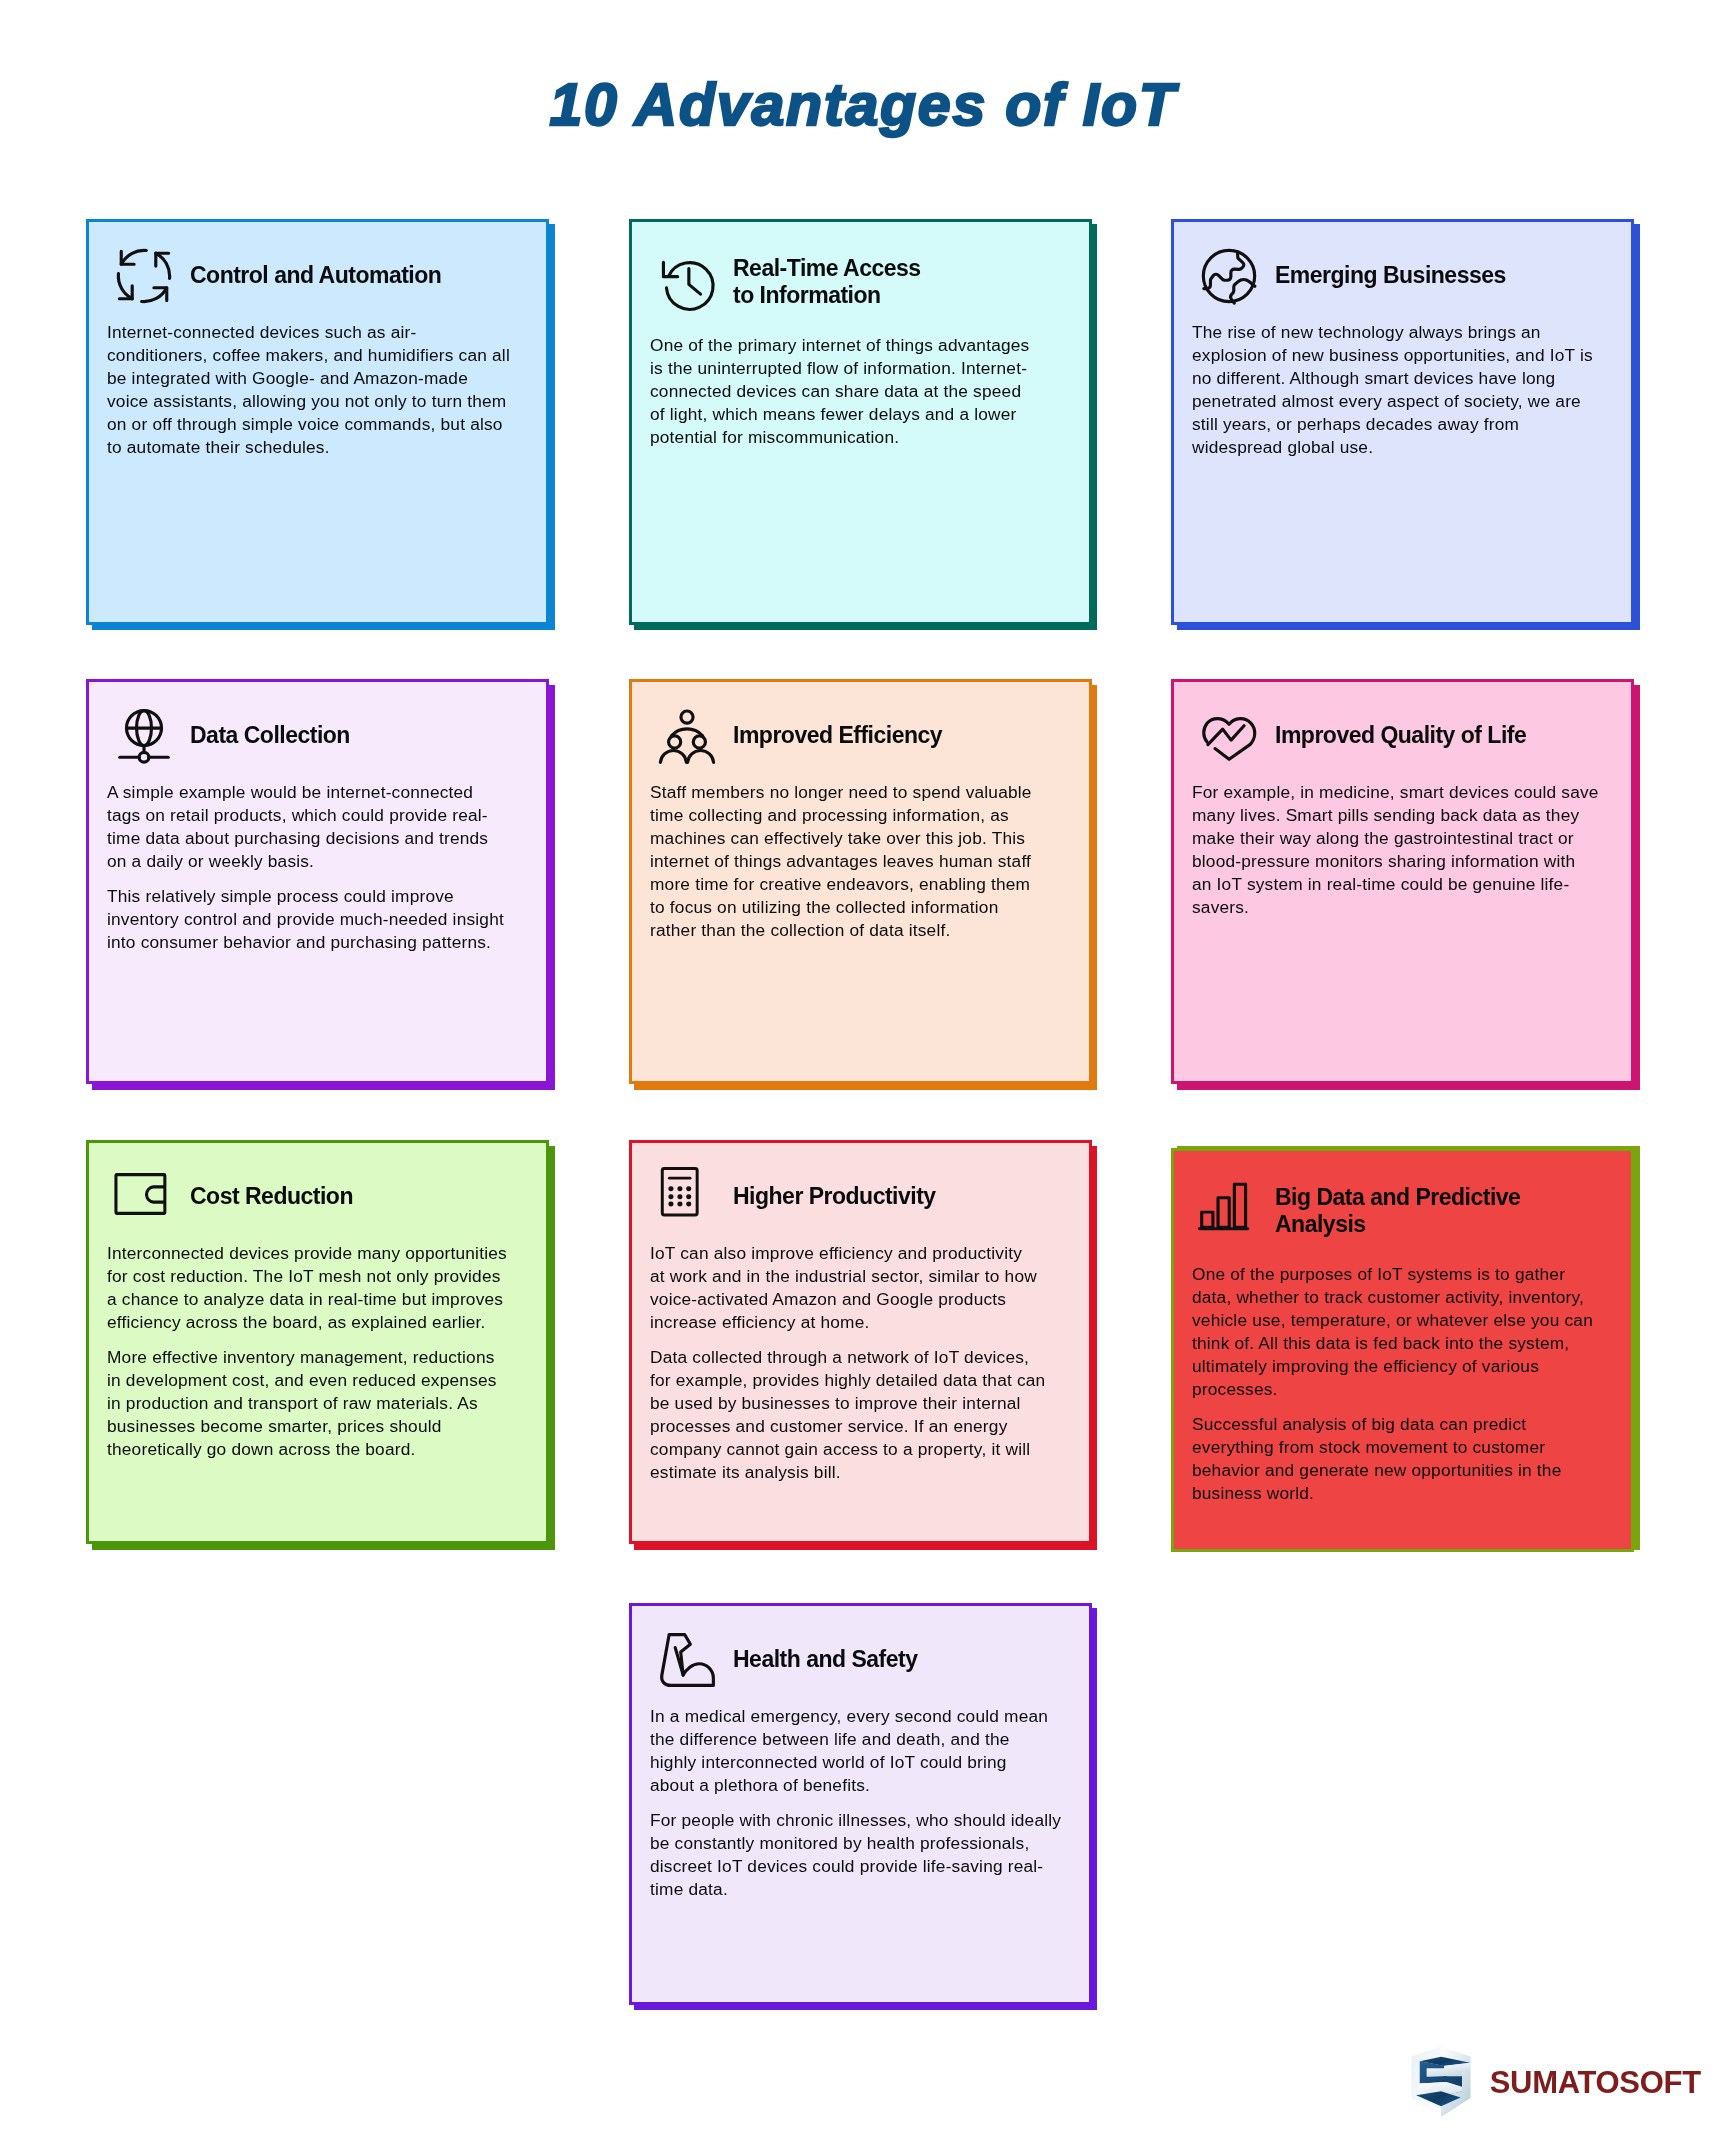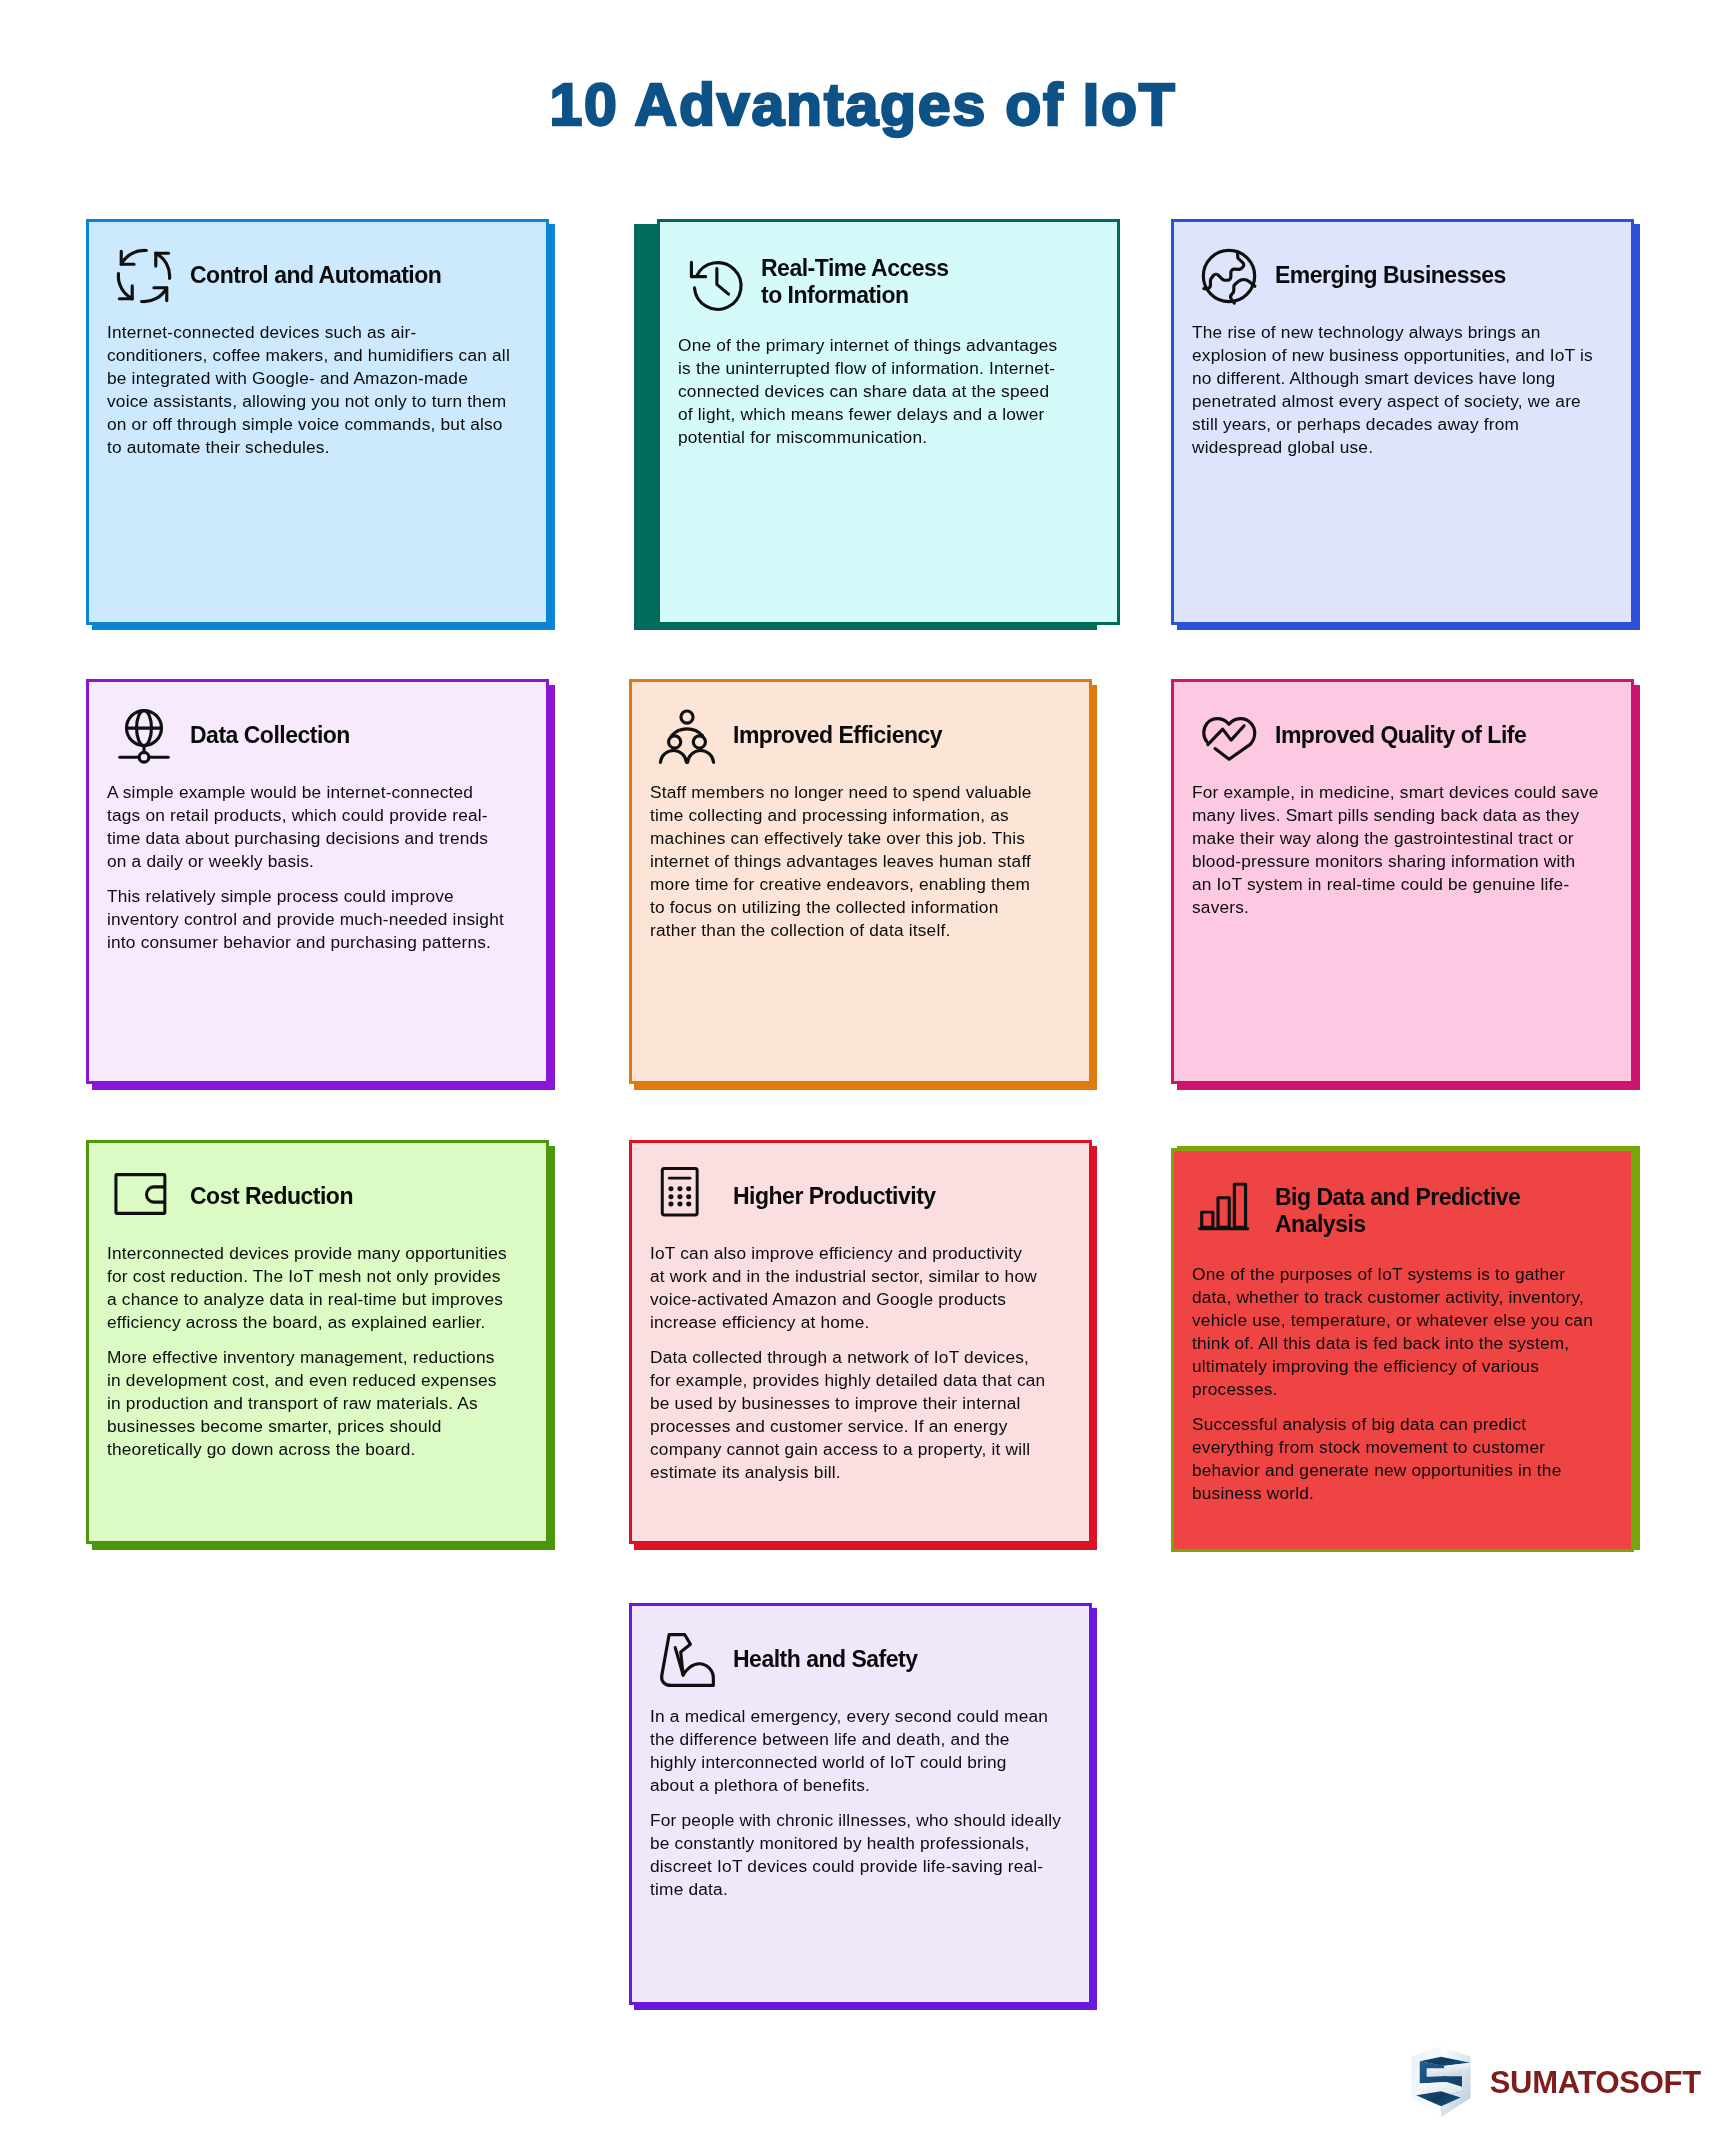--- a/index.html
+++ b/index.html
@@ -4,21 +4,21 @@
 <title>10 Advantages of IoT</title>
 <style>
   html,body{margin:0;padding:0;background:#ffffff;}
   body{width:1726px;height:2151px;font-family:"Liberation Sans",sans-serif;overflow:hidden;}
   .page{position:relative;width:1726px;height:2151px;background:#ffffff;}
   .page-title{
     position:absolute;left:0;top:76px;width:1726px;
     text-align:center;margin:0;
     font-size:59px;font-weight:bold;letter-spacing:1.8px;line-height:59px;
     -webkit-text-stroke:2.4px #0d5287;paint-order:stroke fill;
-    color:#0d5287;white-space:pre;
+    color:#0d5287;white-space:pre;font-style:italic;
   }
   .card-shadow{position:absolute;}
   .card{position:absolute;box-sizing:border-box;border-style:solid;border-width:3.6px;}
   .card-icon{position:absolute;width:56px;height:56px;}
   .card-icon svg{display:block;width:56px;height:56px;overflow:visible;}
   .card-title{position:absolute;font-size:23px;font-weight:bold;color:#0a0b0c;
               line-height:27px;letter-spacing:-0.5px;white-space:nowrap;}
   .card-body{position:absolute;font-size:17.3px;line-height:23px;color:#0b0c0d;
              letter-spacing:0.2px;white-space:nowrap;}
   .card-body p{margin:0 0 12.2px 0;}
@@ -46,21 +46,21 @@
 <use href="#ar" transform="rotate(180 12 12)"></use>
 <use href="#ar" transform="rotate(270 12 12)"></use>
 </svg>
       </span>
     <div class="card-title" style="left:101px;top:40px;"><span>Control and Automation</span></div>
     <div class="card-body" style="left:18px;top:99px;">
       <p><span>Internet-connected devices such as air-</span><br><span>conditioners, coffee makers, and humidifiers can all</span><br><span>be integrated with Google- and Amazon-made</span><br><span>voice assistants, allowing you not only to turn them</span><br><span>on or off through simple voice commands, but also</span><br><span>to automate their schedules.</span></p>
     </div>
   </div>
   <div class="card-shadow" style="left:634px;top:224px;width:463px;height:406px;background:#006b5b;"></div>
-  <div class="card" style="left:629px;top:219px;width:463px;height:406px;background:#d4fafa;border-color:#006b5b;margin-left:28px;">
+  <div class="card" style="left:629px;top:219px;width:463px;height:406px;background:#d4fafa;border-color:#006b5b;">
     <span class="card-icon" style="left:27px;top:32px;">
         <svg viewBox="0 0 24 24" fill="none" stroke="#101010" stroke-width="1.35" stroke-linecap="round" stroke-linejoin="round">
 <path d="M4.05 9.6A10.0 10.0 0 1 1 3.2 14.5"></path>
 <polyline points="1.9,3.6 1.9,9.7 8.0,9.7"></polyline>
 <polyline points="12.8,6.2 12.8,13.0 17.8,17.2"></polyline>
 </svg>
       </span>
     <div class="card-title" style="left:101px;top:33px;"><span>Real-Time Access</span><br><span>to Information</span></div>
     <div class="card-body" style="left:18px;top:112px;">
       <p><span>One of the primary internet of things advantages</span><br><span>is the uninterrupted flow of information. Internet-</span><br><span>connected devices can share data at the speed</span><br><span>of light, which means fewer delays and a lower</span><br><span>potential for miscommunication.</span></p>

